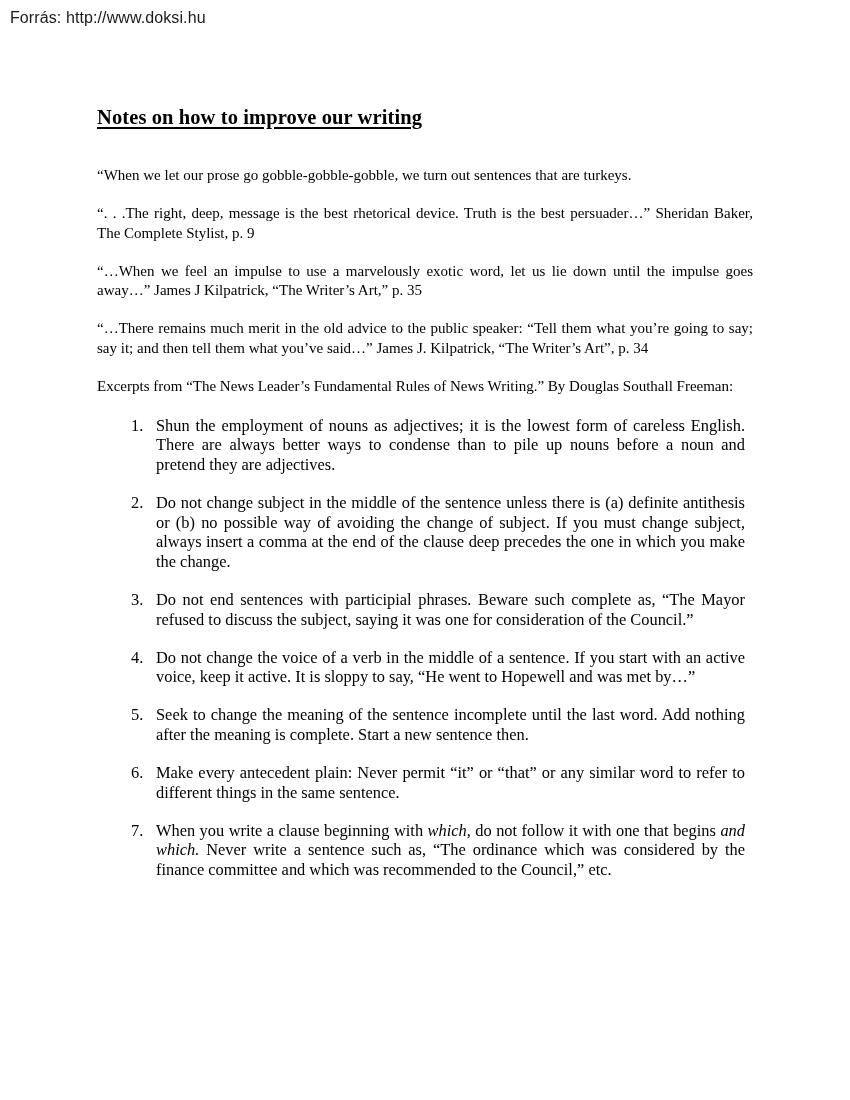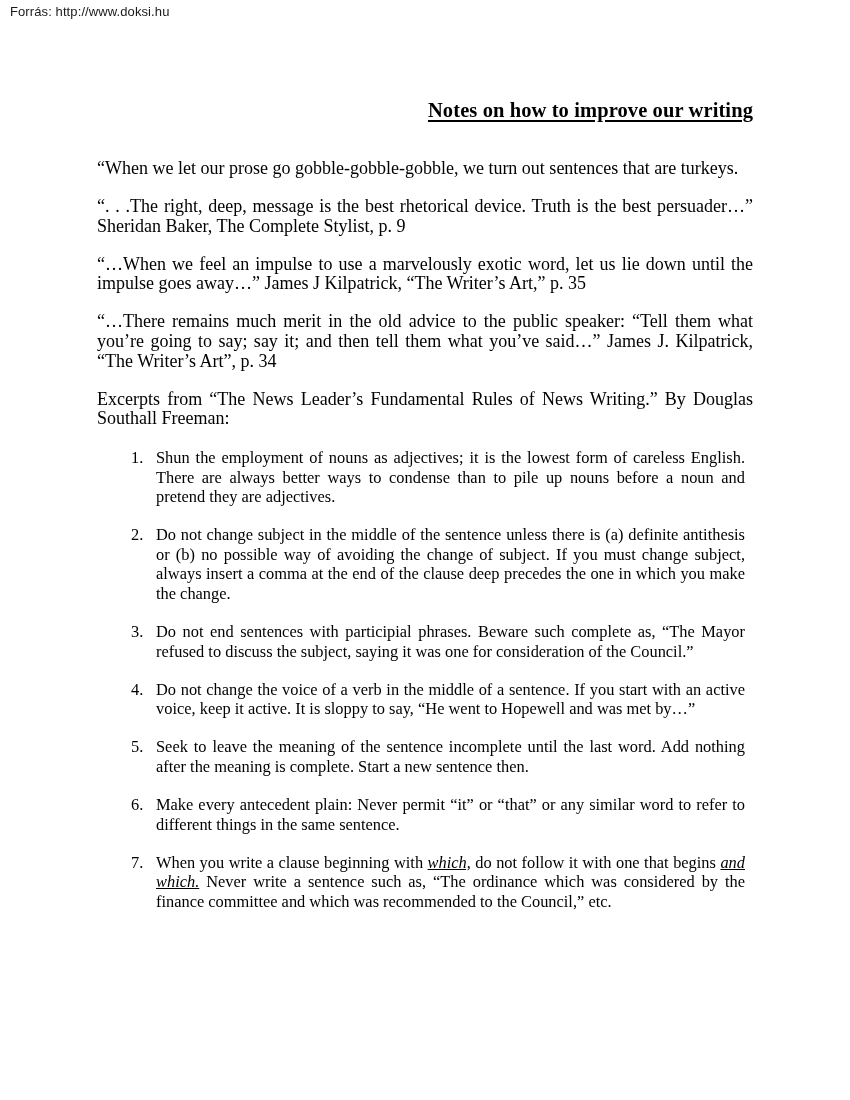--- a/index.html
+++ b/index.html
@@ -21,53 +21,53 @@
     width: 850px;
     height: 1100px;
     position: relative;
     background: #ffffff;
     box-sizing: border-box;
   }
 
   
   .source-header {
     position: absolute;
-    top: 5px;
+    top: 11px;
     left: 10px;
     font-family: "Liberation Sans", "DejaVu Sans", sans-serif;
-    font-size: 13px;
+    font-size: 16px;
     line-height: 13px;
     color: #1a1a1a;
     letter-spacing: 0.1px;
     white-space: nowrap;
   }
 
   
   .content {
     position: absolute;
     left: 97px;
     top: 92px;
     width: 656px;
   }
 
   .doc-title {
     font-size: 20.5px;
     font-weight: bold;
-    text-align: right;
-    margin: 5px 0 36px 0;
+    text-align: left;
+    margin: 12px 0 36px 0;
     letter-spacing: 0.1px;
     line-height: 26px;
   }
   .doc-title .title-text {
     text-decoration: underline;
     text-underline-offset: 3px;
   }
 
   p.para {
-    font-size: 18px;
+    font-size: 15px;
     line-height: 19.6px;
     margin: 0 0 18.5px 0;
     text-align: justify;
     text-justify: inter-word;
     hyphens: none;
   }
   p.para.last-of-block {
     margin-bottom: 19px;
   }
 
@@ -99,21 +99,20 @@
     line-height: 19.6px;
   }
   ol.rules > li:last-child {
     margin-bottom: 0;
   }
   .rule-text {
     display: block;
   }
   em.it {
     font-style: italic;
-    text-decoration: underline;
   }
 </style>
 </head>
 <body>
 
 <div class="page">
 
   <div class="source-header">Forrás: http://www.doksi.hu</div>
 
   <div class="content">
@@ -133,21 +132,21 @@
       <li>
         <span class="rule-text">Do not change subject in the middle of the sentence unless there is (a) definite antithesis or (b) no possible way of avoiding the change of subject. If you must change subject, always insert a comma at the end of the clause deep precedes the one in which you make the change.</span>
       </li>
       <li>
         <span class="rule-text">Do not end sentences with participial phrases. Beware such complete as, “The Mayor refused to discuss the subject, saying it was one for consideration of the Council.”</span>
       </li>
       <li>
         <span class="rule-text">Do not change the voice of a verb in the middle of a sentence. If you start with an active voice, keep it active. It is sloppy to say, “He went to Hopewell and was met by…”</span>
       </li>
       <li>
-        <span class="rule-text">Seek to leave the meaning of the sentence incomplete until the last word. Add nothing after the meaning is complete. Start a new sentence then.</span>
+        <span class="rule-text">Seek to change the meaning of the sentence incomplete until the last word. Add nothing after the meaning is complete. Start a new sentence then.</span>
       </li>
       <li>
         <span class="rule-text">Make every antecedent plain: Never permit “it” or “that” or any similar word to refer to different things in the same sentence.</span>
       </li>
       <li>
         <span class="rule-text">When you write a clause beginning with <em class="it">which,</em> do not follow it with one that begins <em class="it">and which.</em> Never write a sentence such as, “The ordinance which was considered by the finance committee and which was recommended to the Council,” etc.</span>
       </li>
     </ol>
 
   </div>

